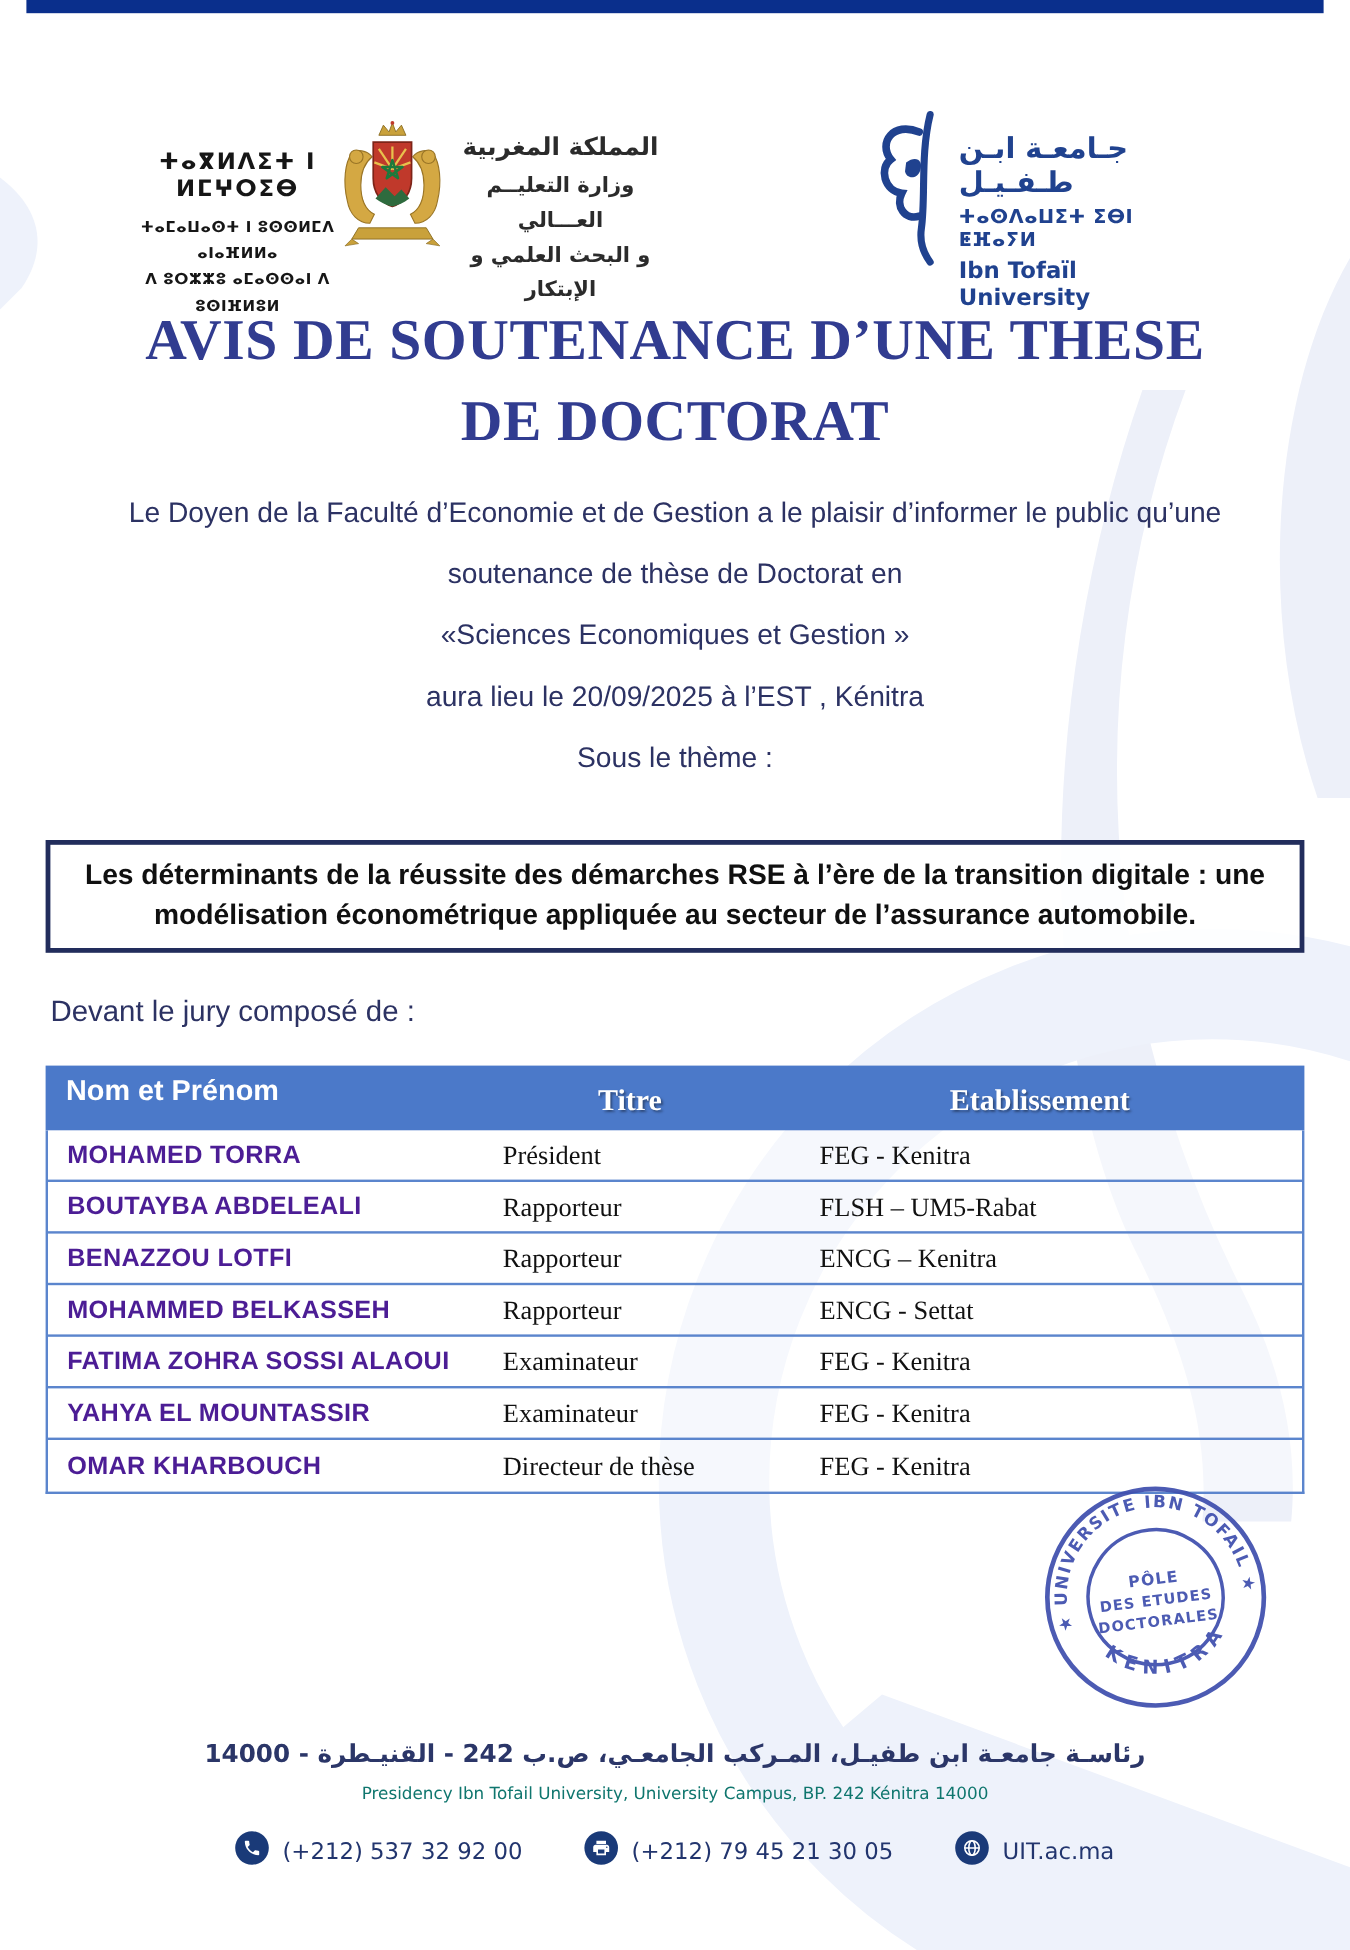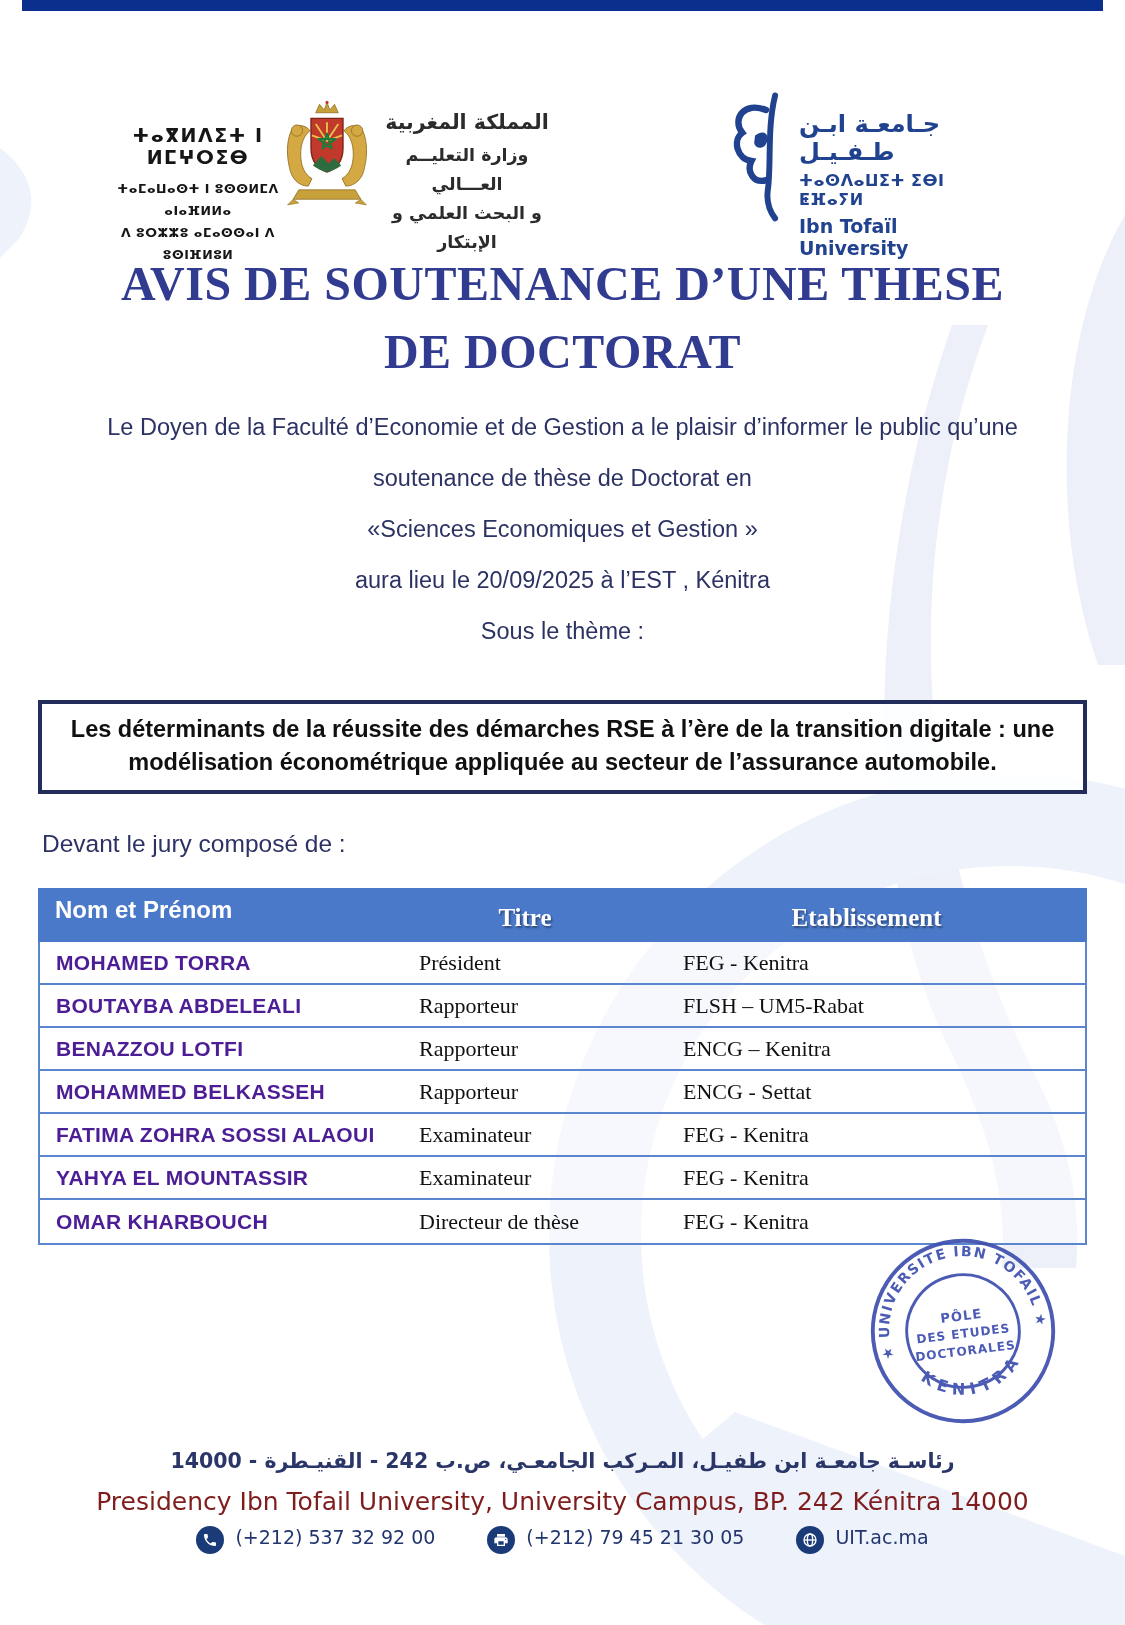--- a/index.html
+++ b/index.html
@@ -57,24 +57,24 @@
   .td-name{font-size:21px;font-weight:bold;color:#4c1d95;padding-left:16px;letter-spacing:.3px;}
   .td-titre{font-family:"Liberation Serif",serif;font-size:22px;color:#111;padding-left:15px;}
   .td-etab{font-family:"Liberation Serif",serif;font-size:22px;color:#111;padding-left:37px;}
 
   
   .stamp{left:866px;top:1234px;width:194px;height:194px;transform:rotate(-12deg);opacity:.93;}
 
   
   .addr-ar{top:1449px;left:0;width:100%;text-align:center;direction:rtl;color:#2b3668;
            font-family:"DejaVu Sans",sans-serif;font-size:20.5px;font-weight:bold;}
-  .addr-en{top:1487px;left:0;width:100%;text-align:center;color:#7f1d1d;
-           font-family:"DejaVu Sans",sans-serif;font-size:25px;font-weight:500;}
+  .addr-en{top:1487px;left:0;width:100%;text-align:center;color:#0f766e;
+           font-family:"DejaVu Sans",sans-serif;font-size:14px;font-weight:500;}
   .contacts{top:1526px;left:0;width:100%;display:flex;justify-content:center;align-items:center;gap:52px;}
-  .contact{display:flex;align-items:flex-start;gap:11px;color:#22356e;
+  .contact{display:flex;align-items:flex-end;gap:11px;color:#22356e;
            font-family:"DejaVu Sans",sans-serif;font-size:19px;font-weight:500;}
   .cicon{width:28px;height:28px;border-radius:50%;background:#1a3a78;display:flex;
          align-items:center;justify-content:center;flex:none;}
   .cicon svg{width:16px;height:16px;display:block;}
 </style>
 </head>
 <body>
 
 <div class="page">
 

